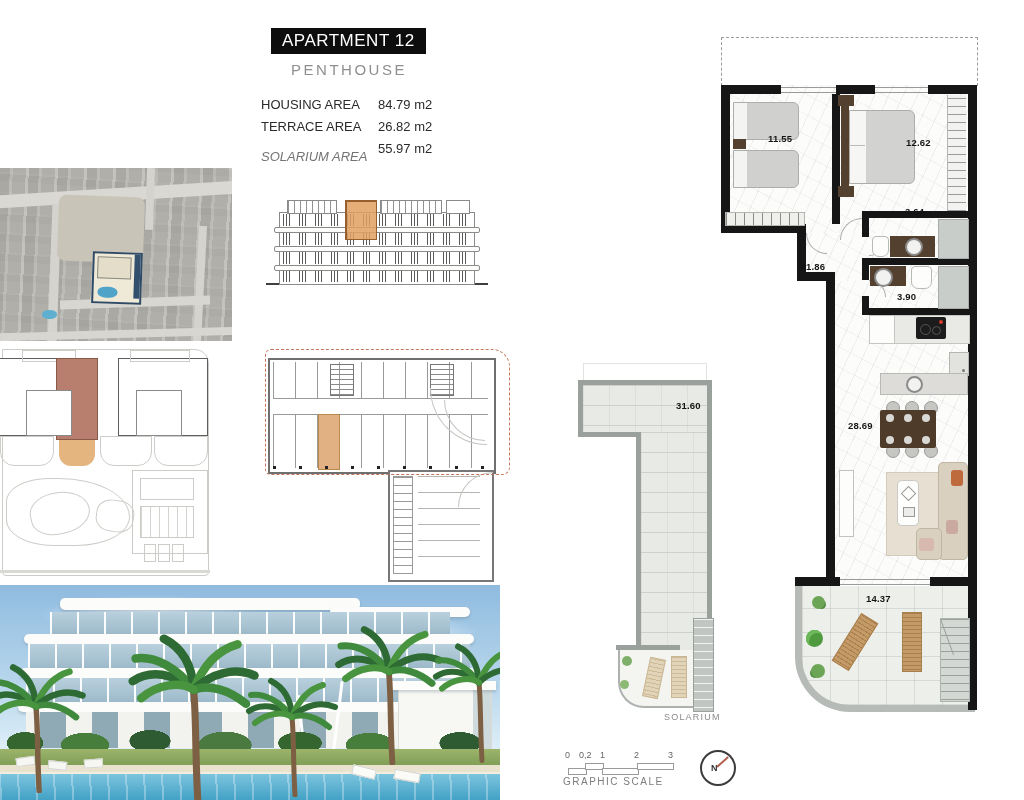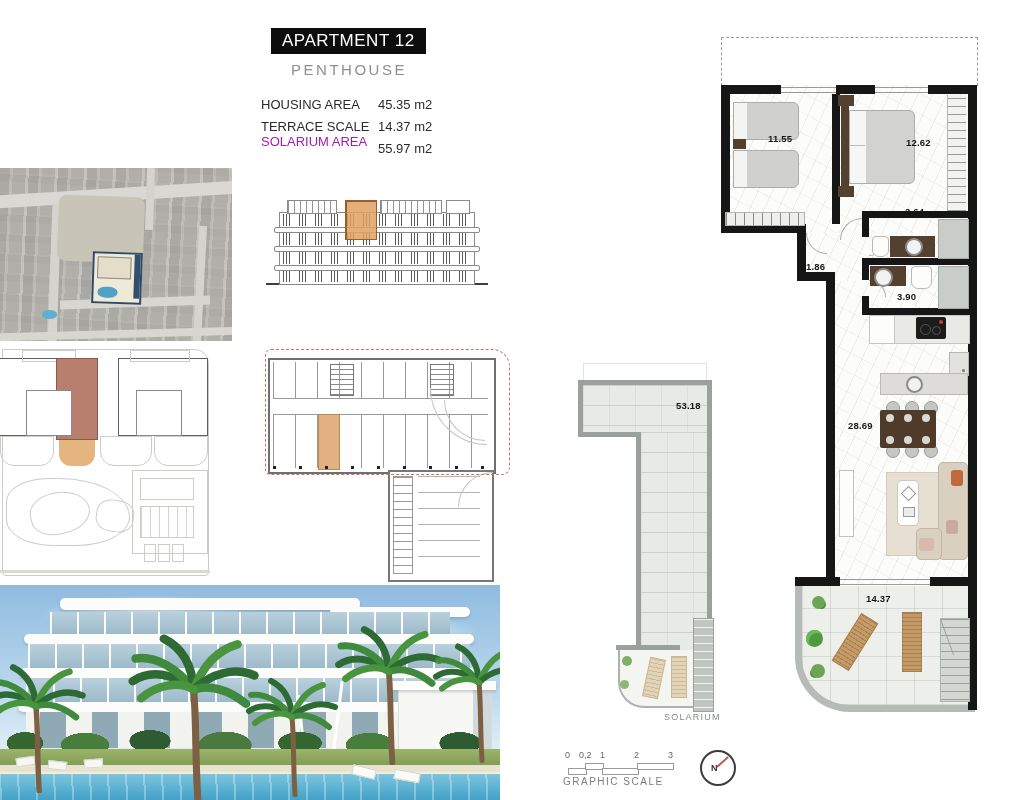--- a/index.html
+++ b/index.html
@@ -44,24 +44,24 @@
 </head>
 <body>
 
 <div class="canvas">
 
   <div>
     <div class="abs" style="left:271px;top:28px;background:#0d0d0d;color:#fff;font-size:17px;letter-spacing:.5px;padding:3px 11px;">APARTMENT 12</div>
     <div class="abs" style="left:271px;top:61px;width:156px;text-align:center;color:#8f8f8f;font-size:15px;letter-spacing:2.5px;">PENTHOUSE</div>
 
     <div class="abs" style="left:261px;top:97px;font-size:13px;color:#2b2b2b;">HOUSING AREA</div>
-    <div class="abs" style="left:378px;top:97px;font-size:13px;color:#2b2b2b;">45.35 m2</div>
-    <div class="abs" style="left:261px;top:119px;font-size:13px;color:#2b2b2b;">TERRACE SCALE</div>
-    <div class="abs" style="left:378px;top:119px;font-size:13px;color:#2b2b2b;">14.37 m2</div>
-    <div class="abs" style="left:261px;top:134px;font-size:13px;color:#a21caf;">SOLARIUM AREA</div>
+    <div class="abs" style="left:378px;top:97px;font-size:13px;color:#2b2b2b;">84.79 m2</div>
+    <div class="abs" style="left:261px;top:119px;font-size:13px;color:#2b2b2b;">TERRACE AREA</div>
+    <div class="abs" style="left:378px;top:119px;font-size:13px;color:#2b2b2b;">26.82 m2</div>
+    <div class="abs" style="left:261px;top:149px;font-size:13px;color:#737373;font-style:italic;">SOLARIUM AREA</div>
     <div class="abs" style="left:378px;top:141px;font-size:13px;color:#2b2b2b;">55.97 m2</div>
   </div>
 
   <div>
     <div class="abs" style="left:0;top:168px;width:232px;height:173px;background:#b6b5b0;overflow:hidden;">
 
       <div class="abs" style="left:0;top:0;width:232px;height:173px;background:
         repeating-linear-gradient(93deg,rgba(160,159,154,.55) 0 10px,rgba(196,195,190,.5) 10px 13px,rgba(172,171,166,.55) 13px 26px,rgba(210,209,204,.5) 26px 29px),
         repeating-linear-gradient(4deg,rgba(150,149,144,.3) 0 7px,rgba(200,199,194,.3) 7px 9px,rgba(178,177,172,.3) 9px 20px);"></div>
 
@@ -256,21 +256,21 @@
     </div>
   </div>
 
   <div>
     <div class="abs" style="left:583px;top:363px;width:122px;height:20px;border:1px solid #e2e2de;border-bottom:none;"></div>
 
     <div class="abs soltile" style="left:578px;top:380px;width:124px;height:52px;border-top:5px solid #9aa09c;border-left:5px solid #9aa09c;border-right:5px solid #9aa09c;"></div>
 
     <div class="abs soltile" style="left:636px;top:432px;width:66px;height:218px;border-left:5px solid #9aa09c;border-right:5px solid #9aa09c;"></div>
     <div class="gwall" style="left:578px;top:432px;width:63px;height:5px;"></div>
-    <div class="lbl" style="left:676px;top:400px;">53.18</div>
+    <div class="lbl" style="left:676px;top:400px;">31.60</div>
 
     <div class="abs" style="left:618px;top:650px;width:75px;height:56px;background:#f4f4f1;border-left:2px solid #aeb2ae;border-bottom:2px solid #aeb2ae;border-bottom-left-radius:26px;"></div>
     <div class="gwall" style="left:616px;top:645px;width:64px;height:5px;"></div>
     <div class="abs" style="left:646px;top:658px;width:14px;height:38px;background:repeating-linear-gradient(180deg,#cdbb98 0 1px,transparent 1px 4px),#e2d4b8;border:1px solid #c9b795;transform:rotate(12deg);"></div>
     <div class="abs" style="left:671px;top:656px;width:14px;height:40px;background:repeating-linear-gradient(180deg,#cdbb98 0 1px,transparent 1px 4px),#e2d4b8;border:1px solid #c9b795;"></div>
     <div class="abs" style="left:622px;top:656px;width:10px;height:10px;border-radius:50%;background:#7fb069;"></div>
     <div class="abs" style="left:620px;top:680px;width:9px;height:9px;border-radius:50%;background:#8cba74;"></div>
 
     <div class="abs" style="left:693px;top:618px;width:19px;height:92px;background:repeating-linear-gradient(180deg,#f2f2f0 0 1px,transparent 1px 8px),#c2c6c2;border:1px solid #9aa09c;"></div>
     <div class="t-gray" style="left:664px;top:712px;font-size:9px;letter-spacing:1.2px;">SOLARIUM</div>

